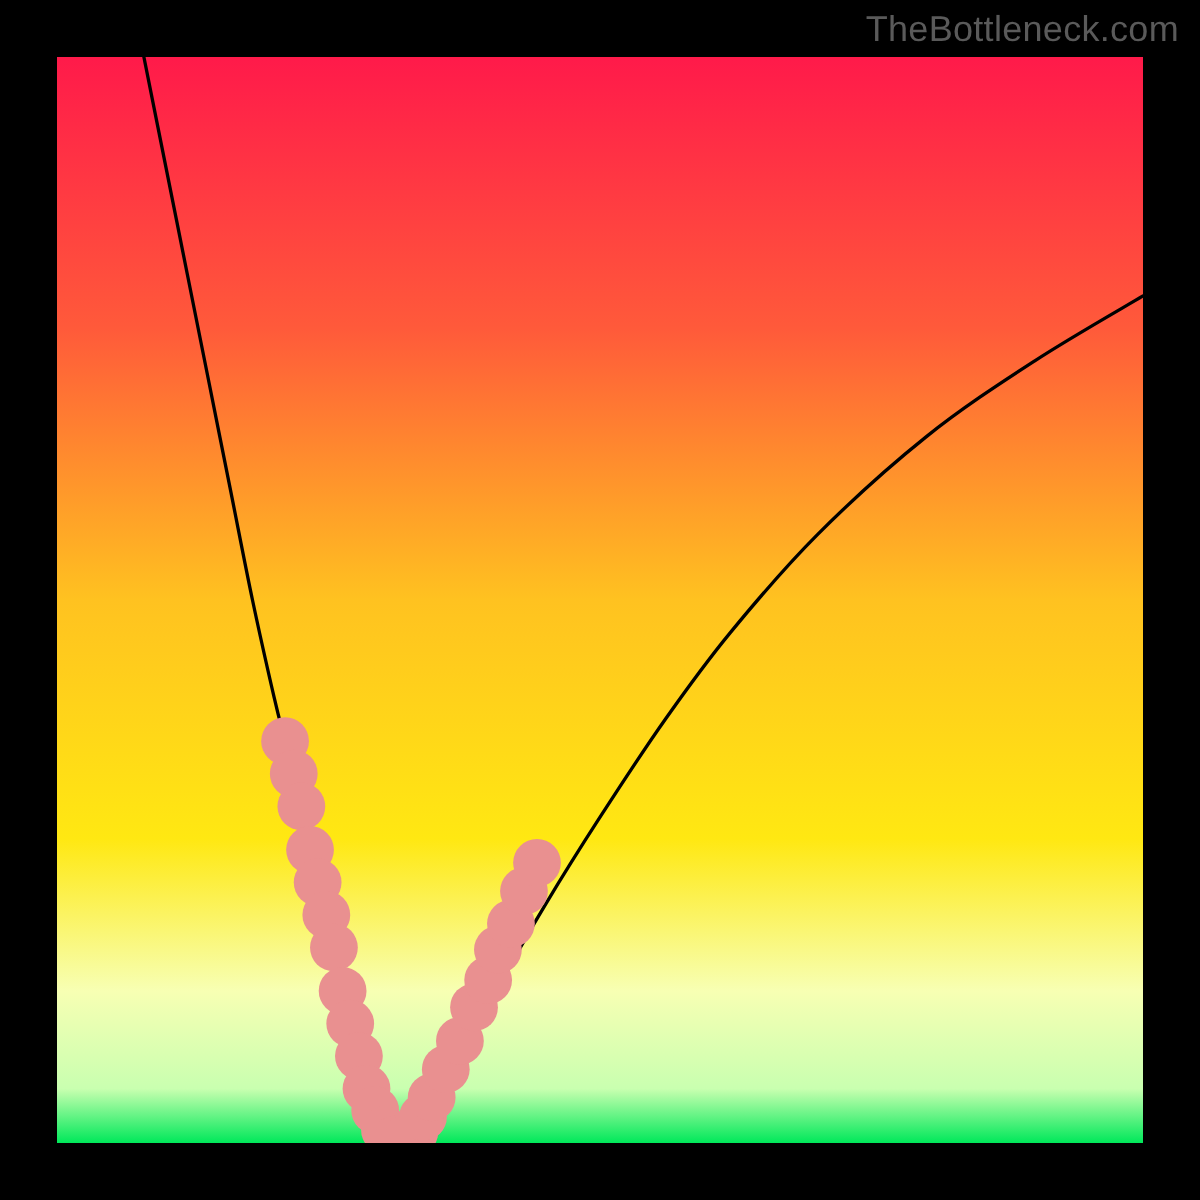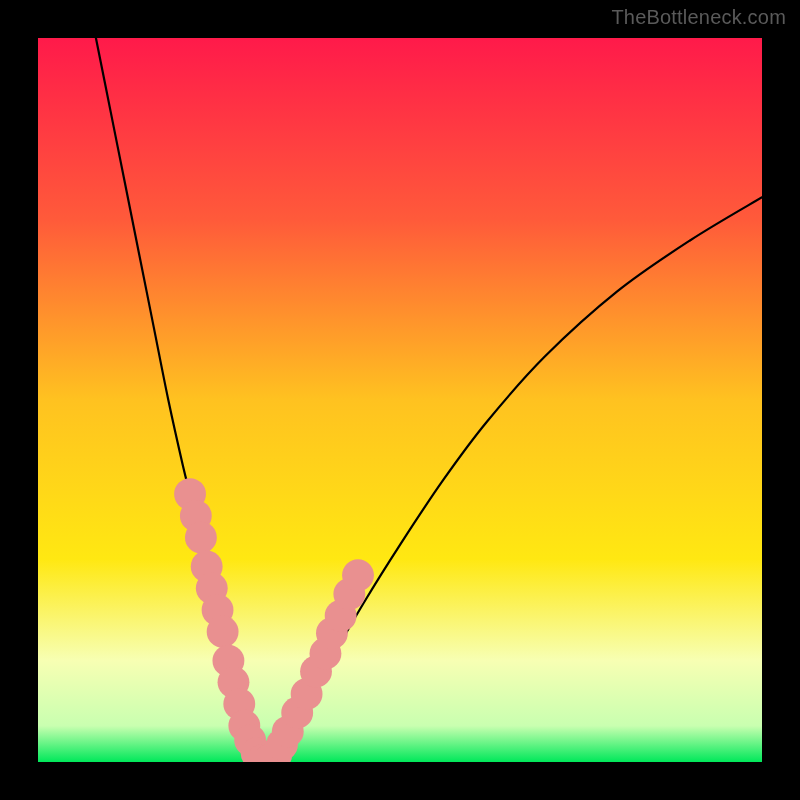--- a/index.html
+++ b/index.html
@@ -21,21 +21,21 @@
     left: 38px;
     top: 38px;
     width: 724px;
     height: 724px;
   }
   .watermark {
     position: absolute;
     top: 6px;
     right: 14px;
     font-family: Arial, Helvetica, sans-serif;
-    font-size: 20px;
+    font-size: 24px;
     font-weight: 500;
     color: #5a5a5a;
     letter-spacing: 0.2px;
   }
   svg {
     display: block;
   }
 </style>
 </head>
 <body>

